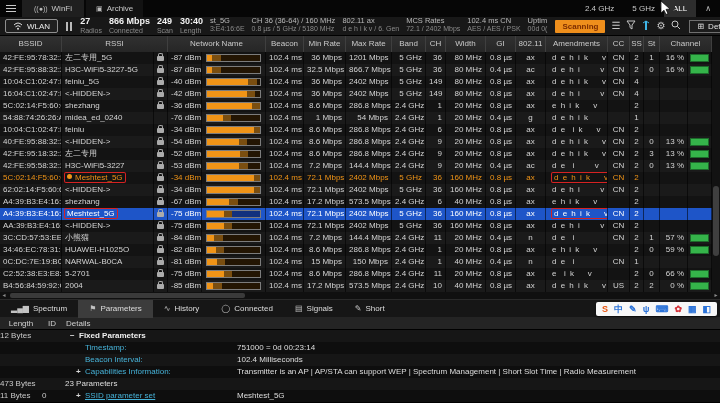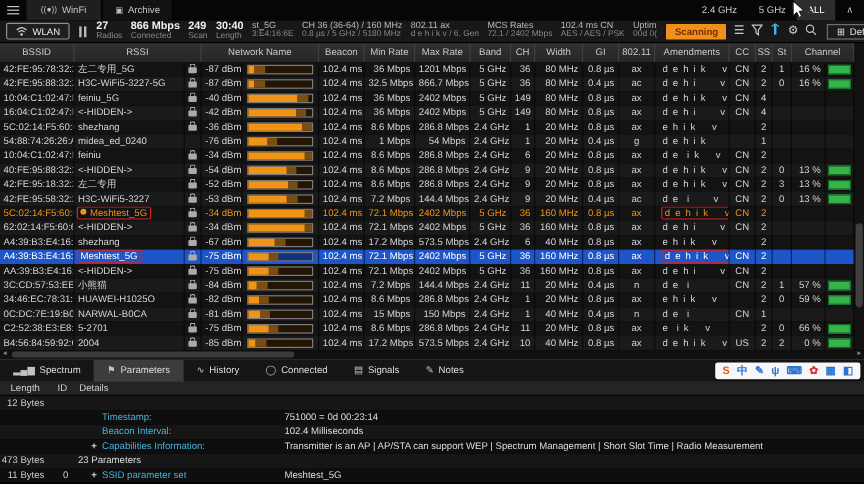--- a/index.html
+++ b/index.html
@@ -95,27 +95,27 @@
   .imeic{font-size:9px;font-weight:bold;line-height:14px}
 
   .pheader{display:grid;grid-template-columns:42px 20px 172px auto;height:13px;
            background:#242424;color:#cfcfcf;font-size:8px;line-height:13px;border-bottom:1px solid #000}
   .pheader .ph{padding:0 4px;overflow:hidden}
   .ph-len{text-align:center}.ph-id{text-align:center}
   .prow{display:grid;grid-template-columns:42px 20px 172px auto;height:12px;
         line-height:12px;font-size:8px}
   .prow:nth-child(odd){background:#161616}
   .prow:nth-child(even){background:#0e0e0e}
-  .plen,.pid{text-align:right;padding-right:5px;color:#c9c9c9;overflow:hidden}
+  .plen,.pid{text-align:left;padding-right:5px;color:#c9c9c9;overflow:hidden}
   .pparam{white-space:nowrap;overflow:hidden}
   .pparam .exp{display:inline-block;width:9px;color:#d8d8d8;font-weight:bold}
   .prow.group .pparam{padding-left:8px;font-weight:bold;color:#efefef}
   .prow.link .pparam{padding-left:14px}
   .prow.link .plabel{color:var(--cyan)}
-  .prow .plabel.ul{}
+  .prow .plabel.ul{text-decoration:underline}
   .pdet{color:#dedede;white-space:nowrap;overflow:hidden;padding-left:3px}
 
   .cursor{position:absolute;left:653px;top:-2px;pointer-events:none}
 </style>
 </head>
 <body>
 
 <div class="titlebar">
   <div class="hamburger">
       <i></i>
@@ -808,21 +808,21 @@
       <div class="btab">
         <span class="ic">◯</span>
         <span>Connected</span>
       </div>
       <div class="btab">
         <span class="ic">▤</span>
         <span>Signals</span>
       </div>
       <div class="btab">
         <span class="ic">✎</span>
-        <span>Notes</span>
+        <span>Short</span>
       </div>
     </div>
   <div class="imebar">
       <span class="imeic" style="color: rgb(232, 84, 14);">S</span>
       <span class="imeic" style="color: rgb(42, 114, 216);">中</span>
       <span class="imeic" style="color: rgb(42, 114, 216);">✎</span>
       <span class="imeic" style="color: rgb(42, 114, 216);">ψ</span>
       <span class="imeic" style="color: rgb(42, 114, 216);">⌨</span>
       <span class="imeic" style="color: rgb(212, 52, 58);">✿</span>
       <span class="imeic" style="color: rgb(42, 114, 216);">▦</span>
@@ -832,20 +832,21 @@
 
 <div class="pheader">
   <div class="ph ph-len">Length</div>
   <div class="ph ph-id">ID</div>
   <div class="ph">Details</div>
 </div>
 <div id="pbody">
     <div class="prow group">
       <div class="plen">12 Bytes</div>
       <div class="pid"></div>
+      <div class="pparam"><span class="exp">−</span><span class="plabel">Fixed Parameters</span></div>
       <div class="pdet"></div>
     </div>
     <div class="prow link">
       <div class="plen"></div>
       <div class="pid"></div>
       <div class="pparam"><span class="exp"></span><span class="plabel">Timestamp:</span></div>
       <div class="pdet">751000 = 0d 00:23:14</div>
     </div>
     <div class="prow link">
       <div class="plen"></div>

